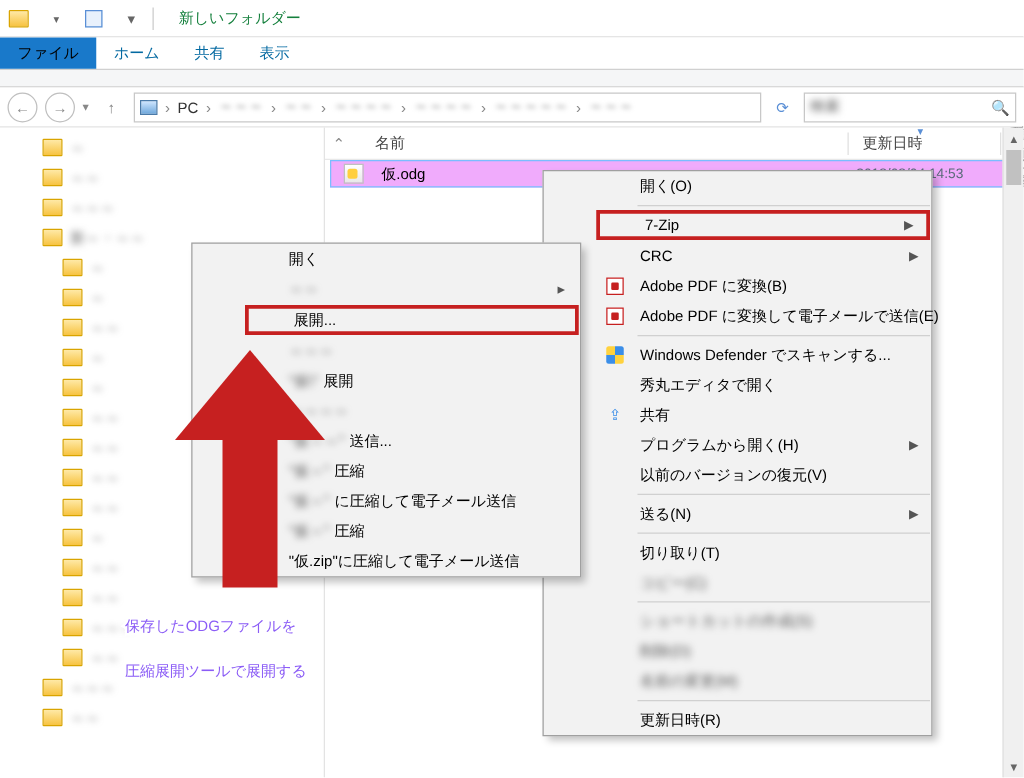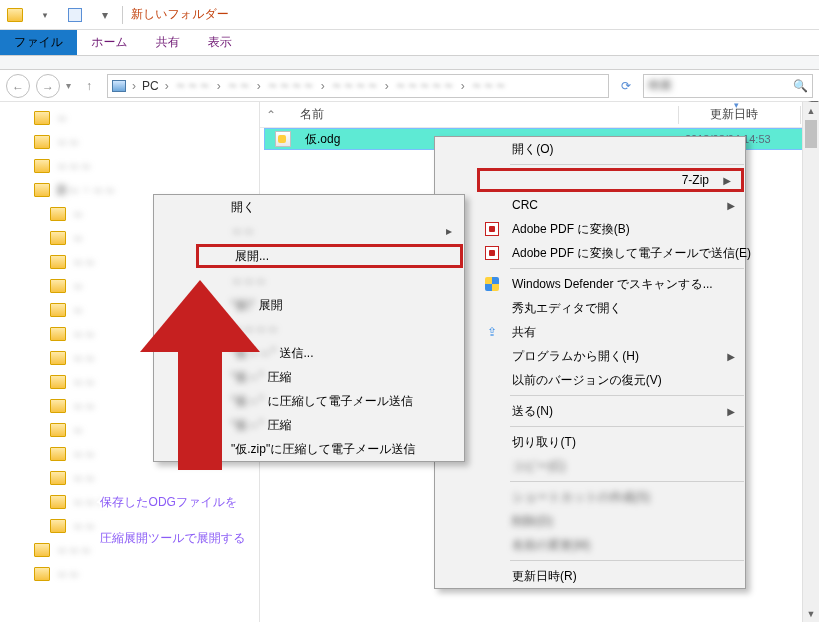--- a/index.html
+++ b/index.html
@@ -3,26 +3,26 @@
 <meta charset="utf-8">
 <style>
 * { margin:0; padding:0; box-sizing:border-box; font-family:"Meiryo UI","Yu Gothic UI",sans-serif; font-size:12px; }
 body { width:819px; height:622px; background:#fff; position:relative; overflow:hidden; }
 
 
 .titlebar { height:30px; background:#fff; display:flex; align-items:center; border-bottom:1px solid #ddd; }
 .tb-icon { width:22px; height:22px; margin:0 4px; display:flex; align-items:center; justify-content:center; }
 .folder-ico { width:16px; height:14px; background:linear-gradient(#ffe9a6,#f7c342); border:1px solid #d9a400; border-radius:1px; }
 .tb-sep { width:1px; height:18px; background:#ccc; margin:0 2px; }
-.tb-title { margin-left:6px; color:#c2410c; }
+.tb-title { margin-left:18px; color:#15803d; }
 
 
 .ribbon { height:26px; background:#fff; display:flex; align-items:stretch; border-bottom:1px solid #d0d0d0; }
 .ribbon-file { background:#1979ca; color:#000000; padding:0 14px; display:flex; align-items:center; }
-.ribbon-tab { padding:0 14px; display:flex; align-items:center; color:#701a75; }
+.ribbon-tab { padding:0 14px; display:flex; align-items:center; color:#0369a1; }
 
 
 .rspacer { height:14px; background:#f5f6f7; border-bottom:1px solid #d0d0d0; }
 
 
 .addrbar { height:32px; background:#fff; display:flex; align-items:center; padding:3px 6px; gap:6px; border-bottom:1px solid #e3e3e3;}
 .navcircle { width:24px; height:24px; border-radius:50%; border:1px solid #bfbfbf; display:flex; align-items:center; justify-content:center; color:#888; }
 .path { flex:1; height:24px; border:1px solid #c8c8c8; display:flex; align-items:center; padding:0 4px; gap:2px; overflow:hidden;}
 .pc-ico { width:14px; height:12px; background:linear-gradient(#cfe6ff,#6fa8dc); border:1px solid #4a7aa8; margin-right:2px; }
 .crumb { color:#333; padding:0 2px; white-space:nowrap; }
@@ -32,39 +32,39 @@
 
 
 .explorer-body { position:absolute; top:102px; left:0; right:0; bottom:0; display:flex; }
 .tree { width:260px; border-right:1px solid #e3e3e3; overflow:hidden; padding-top:4px; }
 .tree-item { height:24px; display:flex; align-items:center; padding-left:50px; gap:6px; }
 .tree-item.d1 { padding-left:34px; }
 .tree-label.blur { filter:blur(3px); color:#666; }
 .list { flex:1; position:relative; }
 .list-head { height:26px; display:flex; align-items:center; border-bottom:1px solid #e8e8e8; color:#444; }
 .col-name { position:absolute; left:40px; }
-.col-date { position:absolute; left:450px; }
+.col-date { position:absolute; left:430px; }
 .col-type { position:absolute; left:548px; }
 .colsep { position:absolute; top:4px; height:18px; width:1px; background:#e0e0e0; }
 .sort-tri { position:absolute; left:474px; top:-2px; color:#5a8fd6; font-size:9px; }
-.row-sel { position:absolute; top:26px; left:4px; right:4px; height:22px; background:#5eead4; border:1px solid #7abdff; display:flex; align-items:center; }
+.row-sel { position:absolute; top:26px; left:4px; right:4px; height:22px; background:#f0abfc; border:1px solid #7abdff; display:flex; align-items:center; }
 .odg-ico { width:16px; height:16px; margin:0 6px 0 10px; background:linear-gradient(#fff,#e8e8e8); border:1px solid #c0c0c0; position:relative; }
 .odg-ico::after { content:""; position:absolute; left:2px; top:3px; width:8px; height:8px; background:#ffcf3d; border-radius:2px; }
 .cell-name { position:absolute; left:40px; color:#000; }
 .cell-date { position:absolute; left:420px; color:#5a6a7a; font-size:11px; }
 .cell-type { position:absolute; left:548px; color:#333; font-size:11px; }
 
 
 .menu { position:absolute; background:#f2f2f2; border:1px solid #a0a0a0; box-shadow:4px 4px 6px rgba(0,0,0,0.25);padding-left:41px; }
 .menu .itm { height:24px; display:flex; align-items:center; padding:0 32px 0 36px; color:#000; position:relative; white-space:nowrap;}
 .menu .itm .sug { position:absolute; right:12px; color:#555; }
 .menu .sep { height:1px; background:#d0d0d0; margin:3px 1px 3px 34px; }
 .menu .ico { position:absolute; left:8px; width:16px; height:16px; display:flex; align-items:center; justify-content:center; }
 .menu1 { left:434px; top:136px; width:312px; }
-.itm-zip { border:3px solid #c62020; margin:1px;justify-content:flex-end; }
+.itm-zip { border:3px solid #c62020; margin:1px; }
 .menu2 { left:153px; top:194px; width:312px; }
 .itm-expand { border:3px solid #c62020; margin:1px; }
 .menu .sub-arrow { position:absolute; right:10px; color:#555; font-size:10px; }
 
 
 .shield { width:14px; height:14px; background:conic-gradient(#3b8ee8 0 25%, #ffd23e 0 50%, #3b8ee8 0 75%, #ffd23e 0 100%); border-radius:2px; }
 .pdf-i { width:14px; height:14px; background:#fff; border:1px solid #c62020; position:relative; }
 .pdf-i::after{content:""; position:absolute; left:3px; top:3px; width:6px; height:6px; background:#c62020; border-radius:1px;}
 
 

